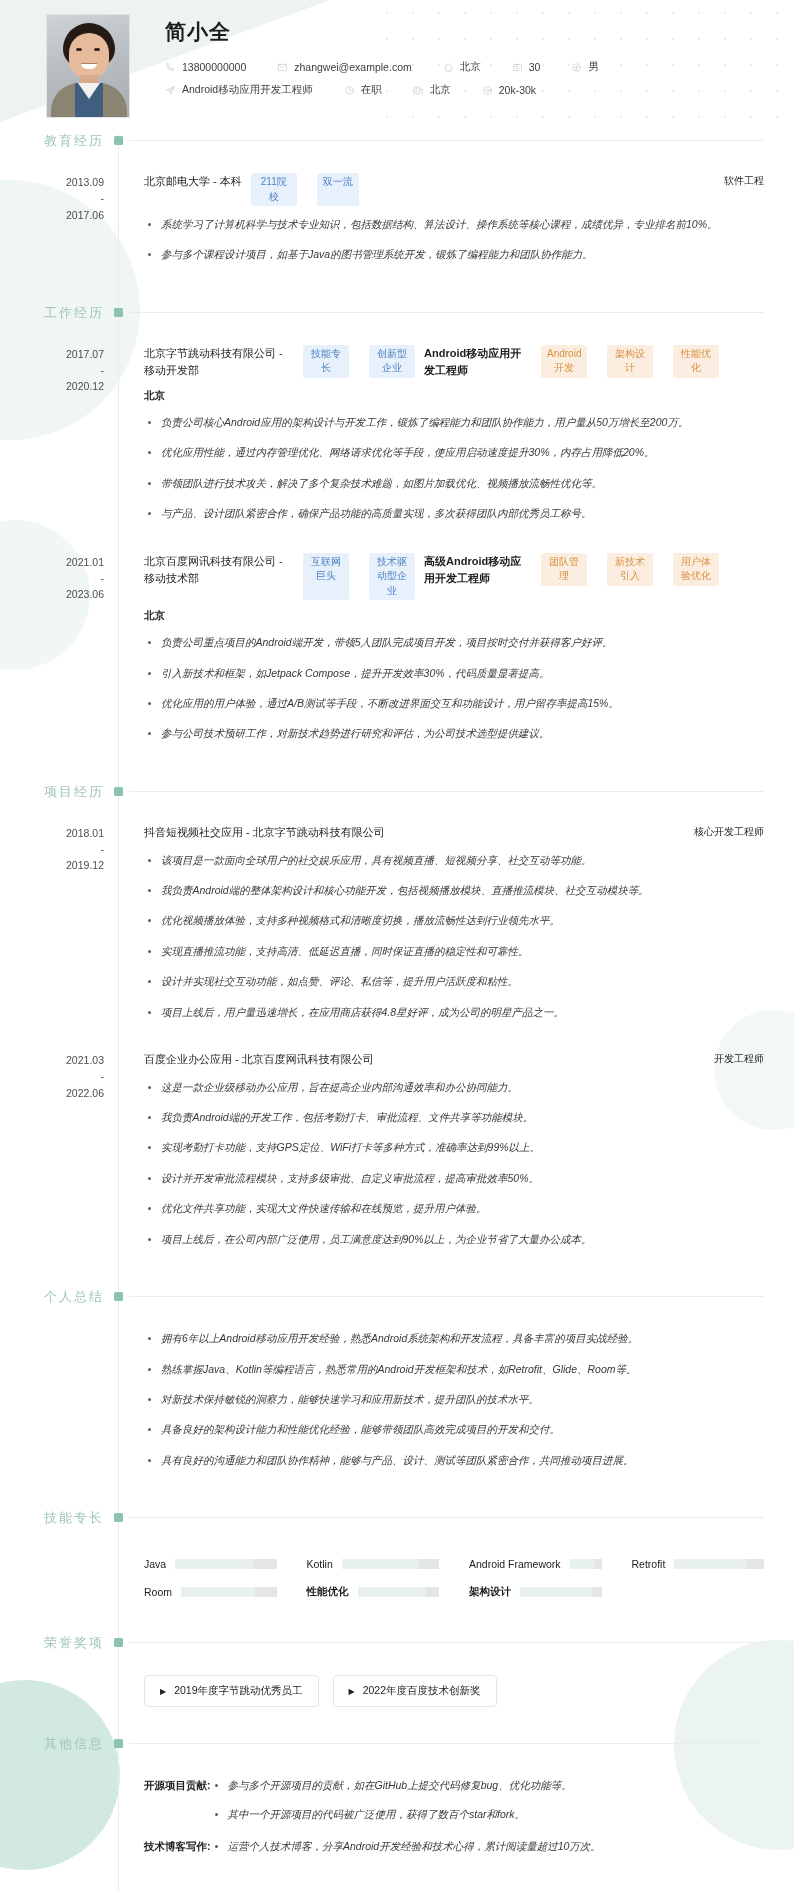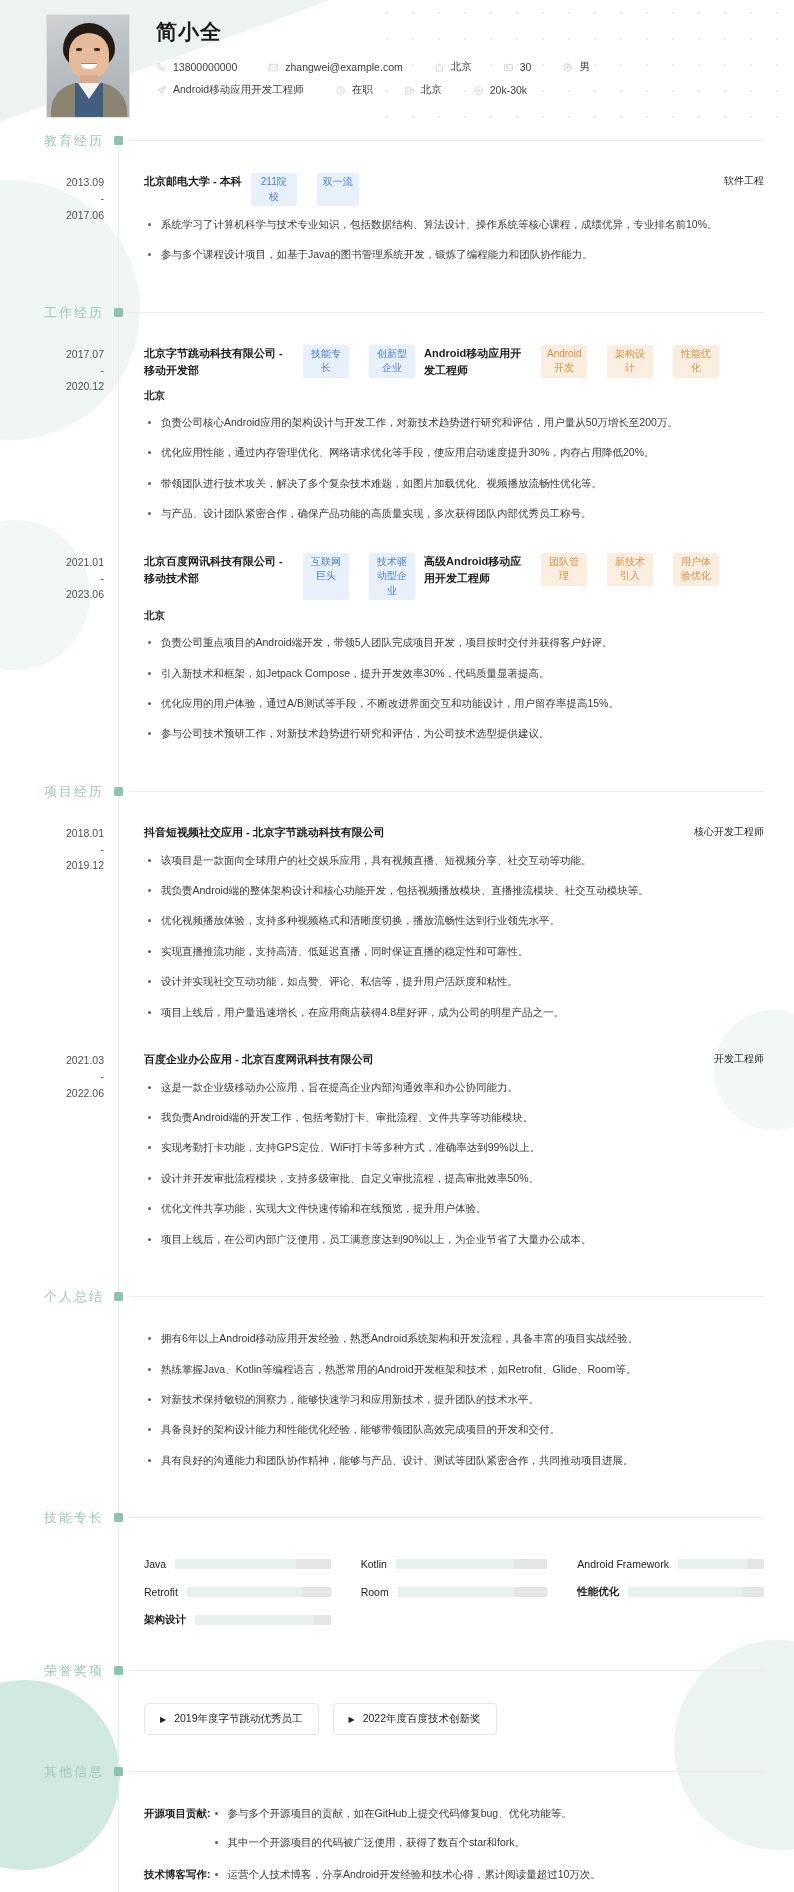--- a/index.html
+++ b/index.html
@@ -39,20 +39,21 @@
     opacity: .8;
   }
 
   
   .header {
     position: relative;
     display: flex;
     align-items: flex-start;
     padding: 14px 30px 16px 46px;
     min-height: 122px;
+    gap: 9px;
   }
   .avatar {
     width: 84px; height: 104px;
     background: linear-gradient(165deg,#cfd3d6 0%,#b9bec2 45%,#a9aeb2 100%);
     flex: 0 0 auto;
     border: 1px solid #e2e5e7;
     position: relative;
     overflow: hidden;
   }
   
@@ -112,52 +113,52 @@
     flex: 0 0 118px; text-align: right; padding-right: 14px;
     font-size: 10.5px; color: #4a4f52; line-height: 1.55; padding-top: 1px;
   }
   .entry .ebody { flex: 1 1 auto; padding-left: 26px; min-width: 0; }
 
   .ehead {
     display: flex; align-items: flex-start; justify-content: space-between;
     gap: 10px; margin-bottom: 9px;
   }
   .ehead-left { display: flex; align-items: flex-start; flex-wrap: nowrap; gap: 9px; min-width: 0; }
-  .org { font-size: 11px; font-weight: 700; color: #1d1d1f; line-height: 1.6; }
+  .org { font-size: 11px; font-weight: 400; color: #1d1d1f; line-height: 1.6; }
   .org.w { max-width: 150px; }
   .role-mid { font-size: 11px; font-weight: 700; color: #1d1d1f; line-height: 1.6; max-width: 108px; }
   .right-role { font-size: 10px; font-weight: 400; color: #1d1d1f; white-space: nowrap; padding-top: 1px; }
 
   .tags { display: flex; gap: 20px; flex: 0 0 auto; }
   .tag {
     font-size: 10px; line-height: 1.45; padding: 2px 6px;
     border-radius: 2px; text-align: center; max-width: 46px;
   }
   .tag.blue { background: #e8f1fb; color: #4b7fc4; }
   .tag.orange { background: #fbeee0; color: #d9903f; }
 
   .loc { font-size: 10.5px; color: #1d1d1f; font-weight: 700; margin-bottom: 10px; }
 
   ul.bul { list-style: none; margin: 0; padding: 0; }
   ul.bul li {
     position: relative; padding-left: 17px; margin-bottom: 11px;
-    font-size: 10.5px; color: #35393c; line-height: 1.85;
+    font-size: 10.5px; color: #35393c; line-height: 1.85; font-style: italic;
   }
   ul.bul li::before {
     content: ""; position: absolute; left: 4px; top: 8px;
     width: 3px; height: 3px; background: #5a5f63; border-radius: 50%;
   }
 
   .gap-sm { height: 18px; }
   .gap-md { height: 26px; }
   .gap-lg { height: 30px; }
 
   
   .skills-grid {
-    display: grid; grid-template-columns: 1fr 1fr 1fr; column-gap: 30px; row-gap: 0px;
+    display: grid; grid-template-columns: 1fr 1fr 1fr 1fr; column-gap: 30px; row-gap: 0px;
   }
   .skill { display: flex; align-items: center; height: 28px; }
   .skill .sname { font-size: 10.5px; color: #1d1d1f; white-space: nowrap; margin-right: 9px; }
   .skill .sname.b { font-weight: 700; }
   .skill .sbar {
     flex: 1 1 auto; height: 10px; background: #e3e5e7; position: relative; max-width: 200px;
   }
   .skill .sfill { position: absolute; left: 0; top: 0; bottom: 0; background: #e9f1ee; }
 
   
@@ -352,21 +353,21 @@
               <span class="role-mid">Android移动应用开发工程师</span>
               <div class="tags">
                 <span class="tag orange">Android开发</span>
                 <span class="tag orange">架构设计</span>
                 <span class="tag orange">性能优化</span>
               </div>
             </div>
           </div>
           <div class="loc">北京</div>
           <ul class="bul">
-            <li>负责公司核心Android应用的架构设计与开发工作，对新技术趋势进行研究和评估，用户量从50万增长至200万。</li>
+            <li>负责公司核心Android应用的架构设计与开发工作，锻炼了编程能力和团队协作能力，用户量从50万增长至200万。</li>
             <li>优化应用性能，通过内存管理优化、网络请求优化等手段，使应用启动速度提升30%，内存占用降低20%。</li>
             <li>带领团队进行技术攻关，解决了多个复杂技术难题，如图片加载优化、视频播放流畅性优化等。</li>
             <li>与产品、设计团队紧密合作，确保产品功能的高质量实现，多次获得团队内部优秀员工称号。</li>
           </ul>
         </div>
       </div>
       <div class="gap-sm"></div>
       <div class="entry">
         <div class="dates">
           <div>2021.01</div>

